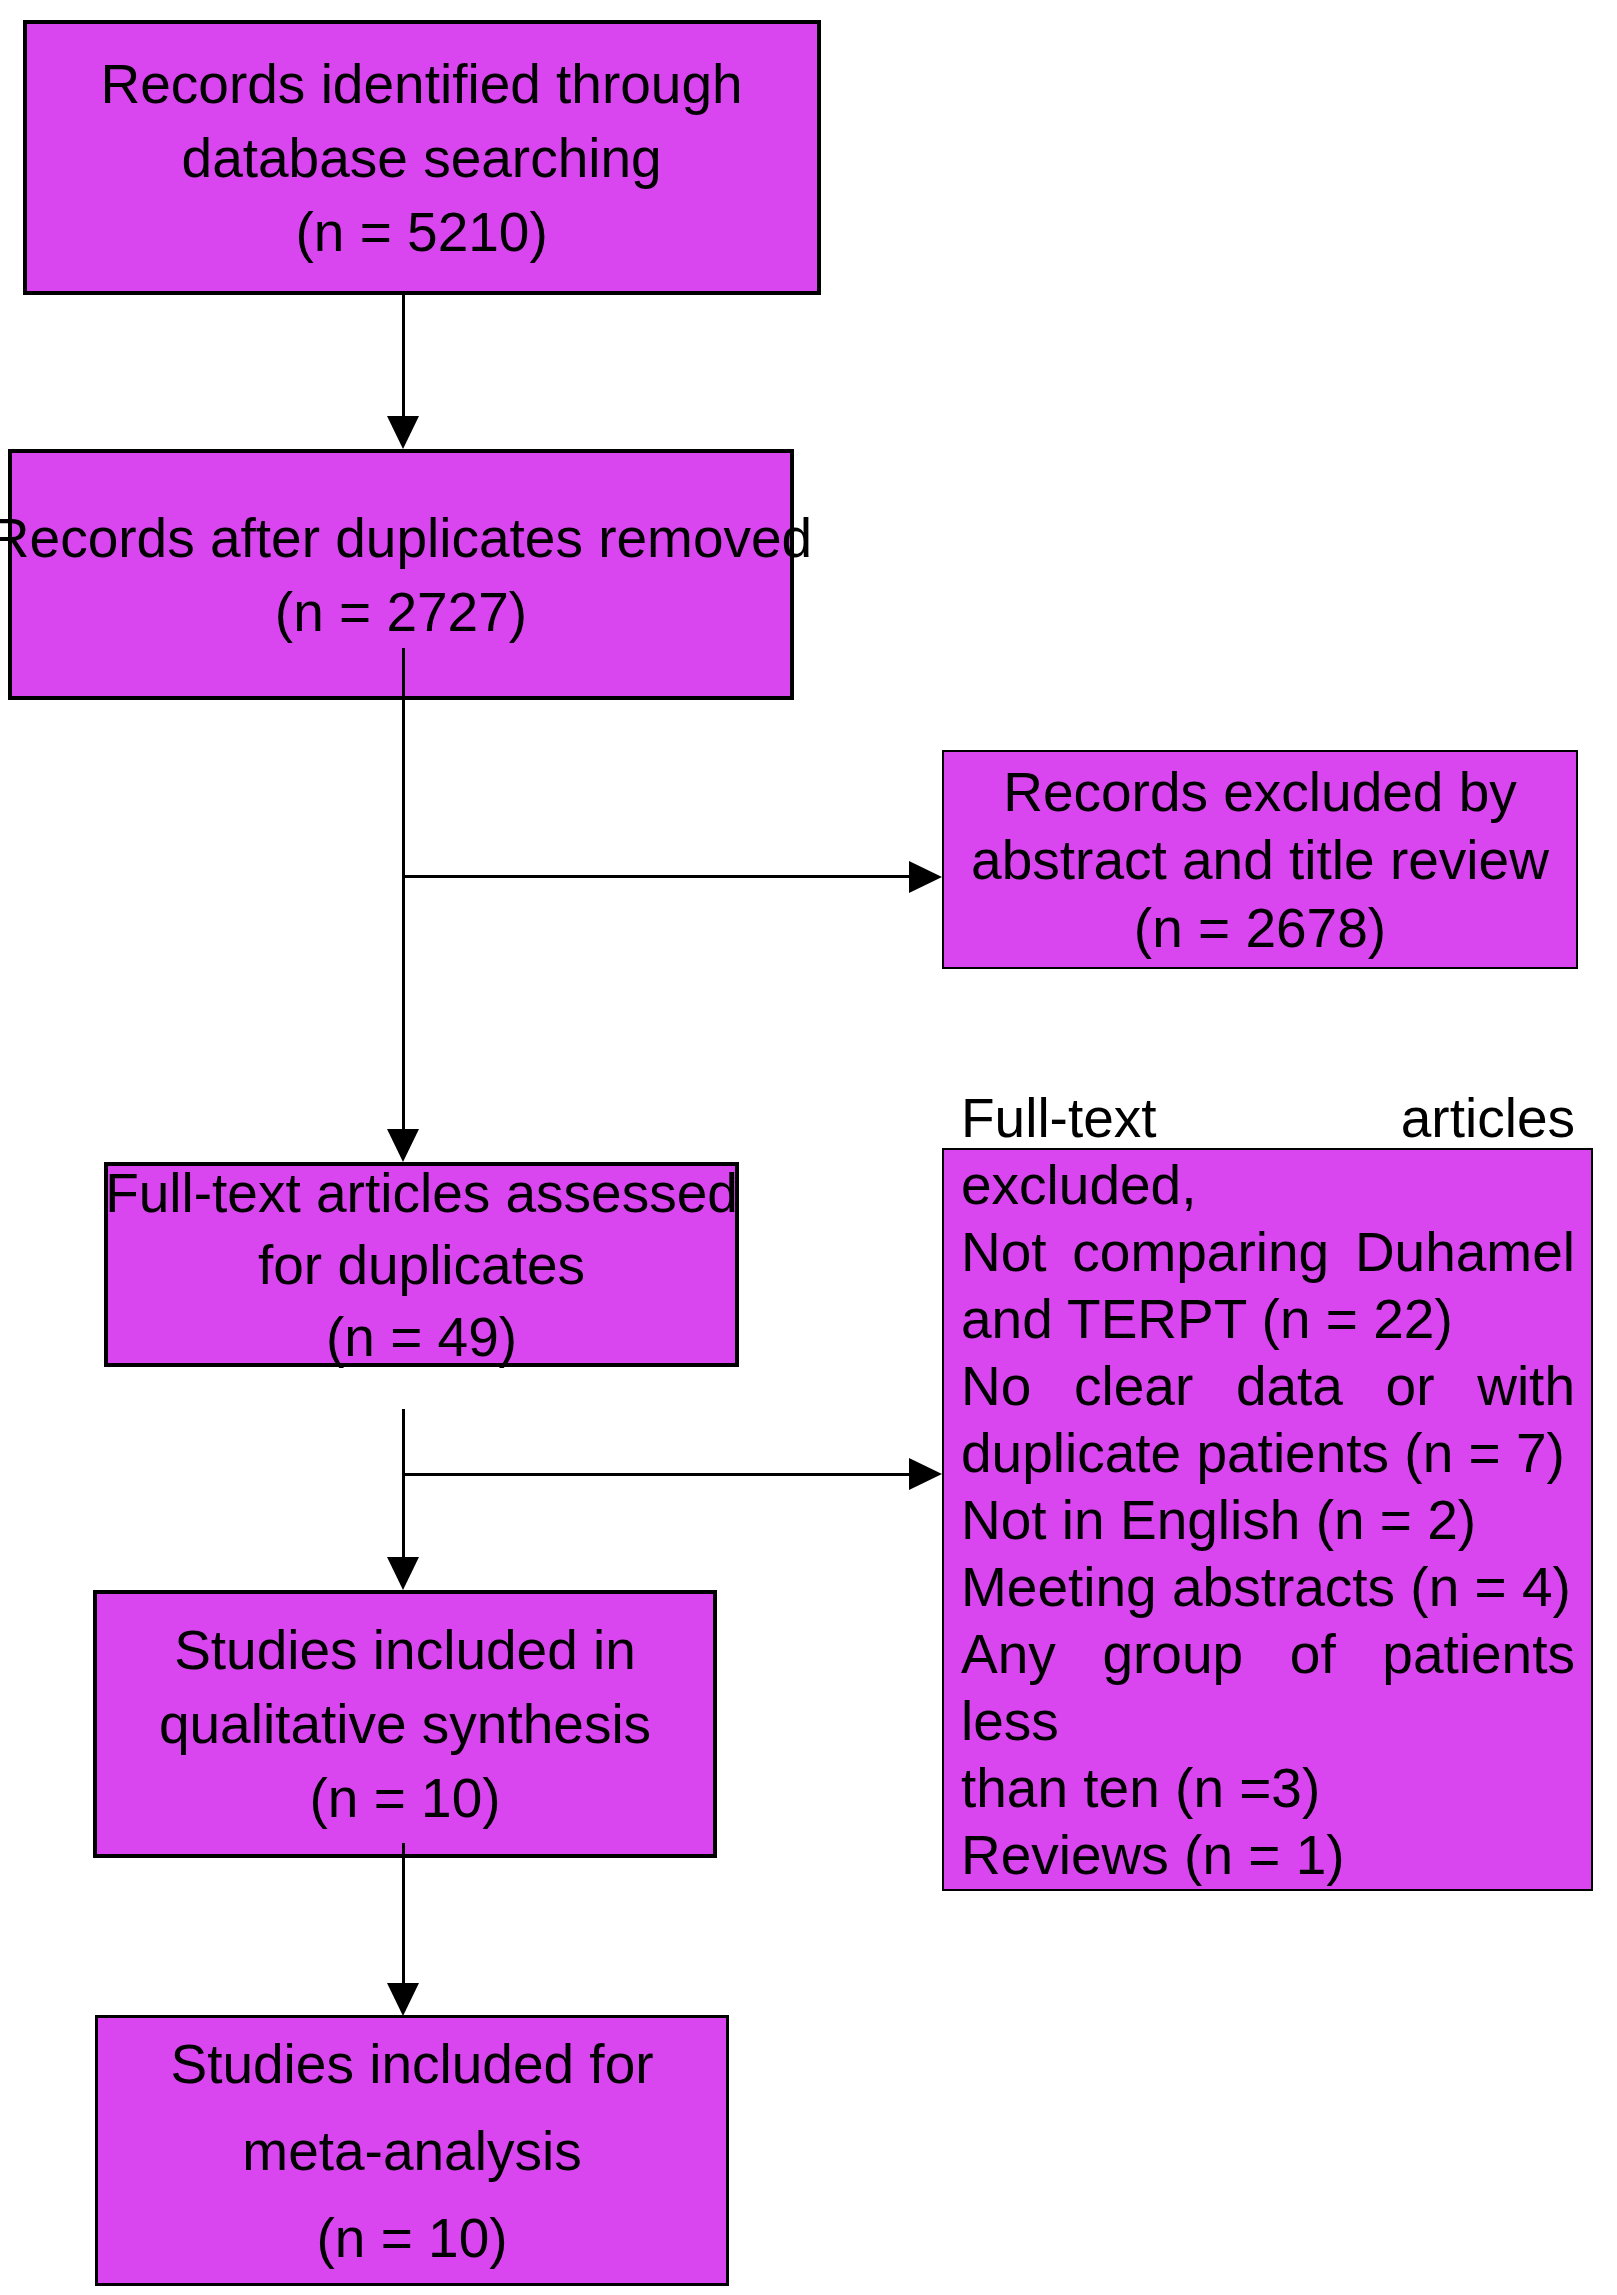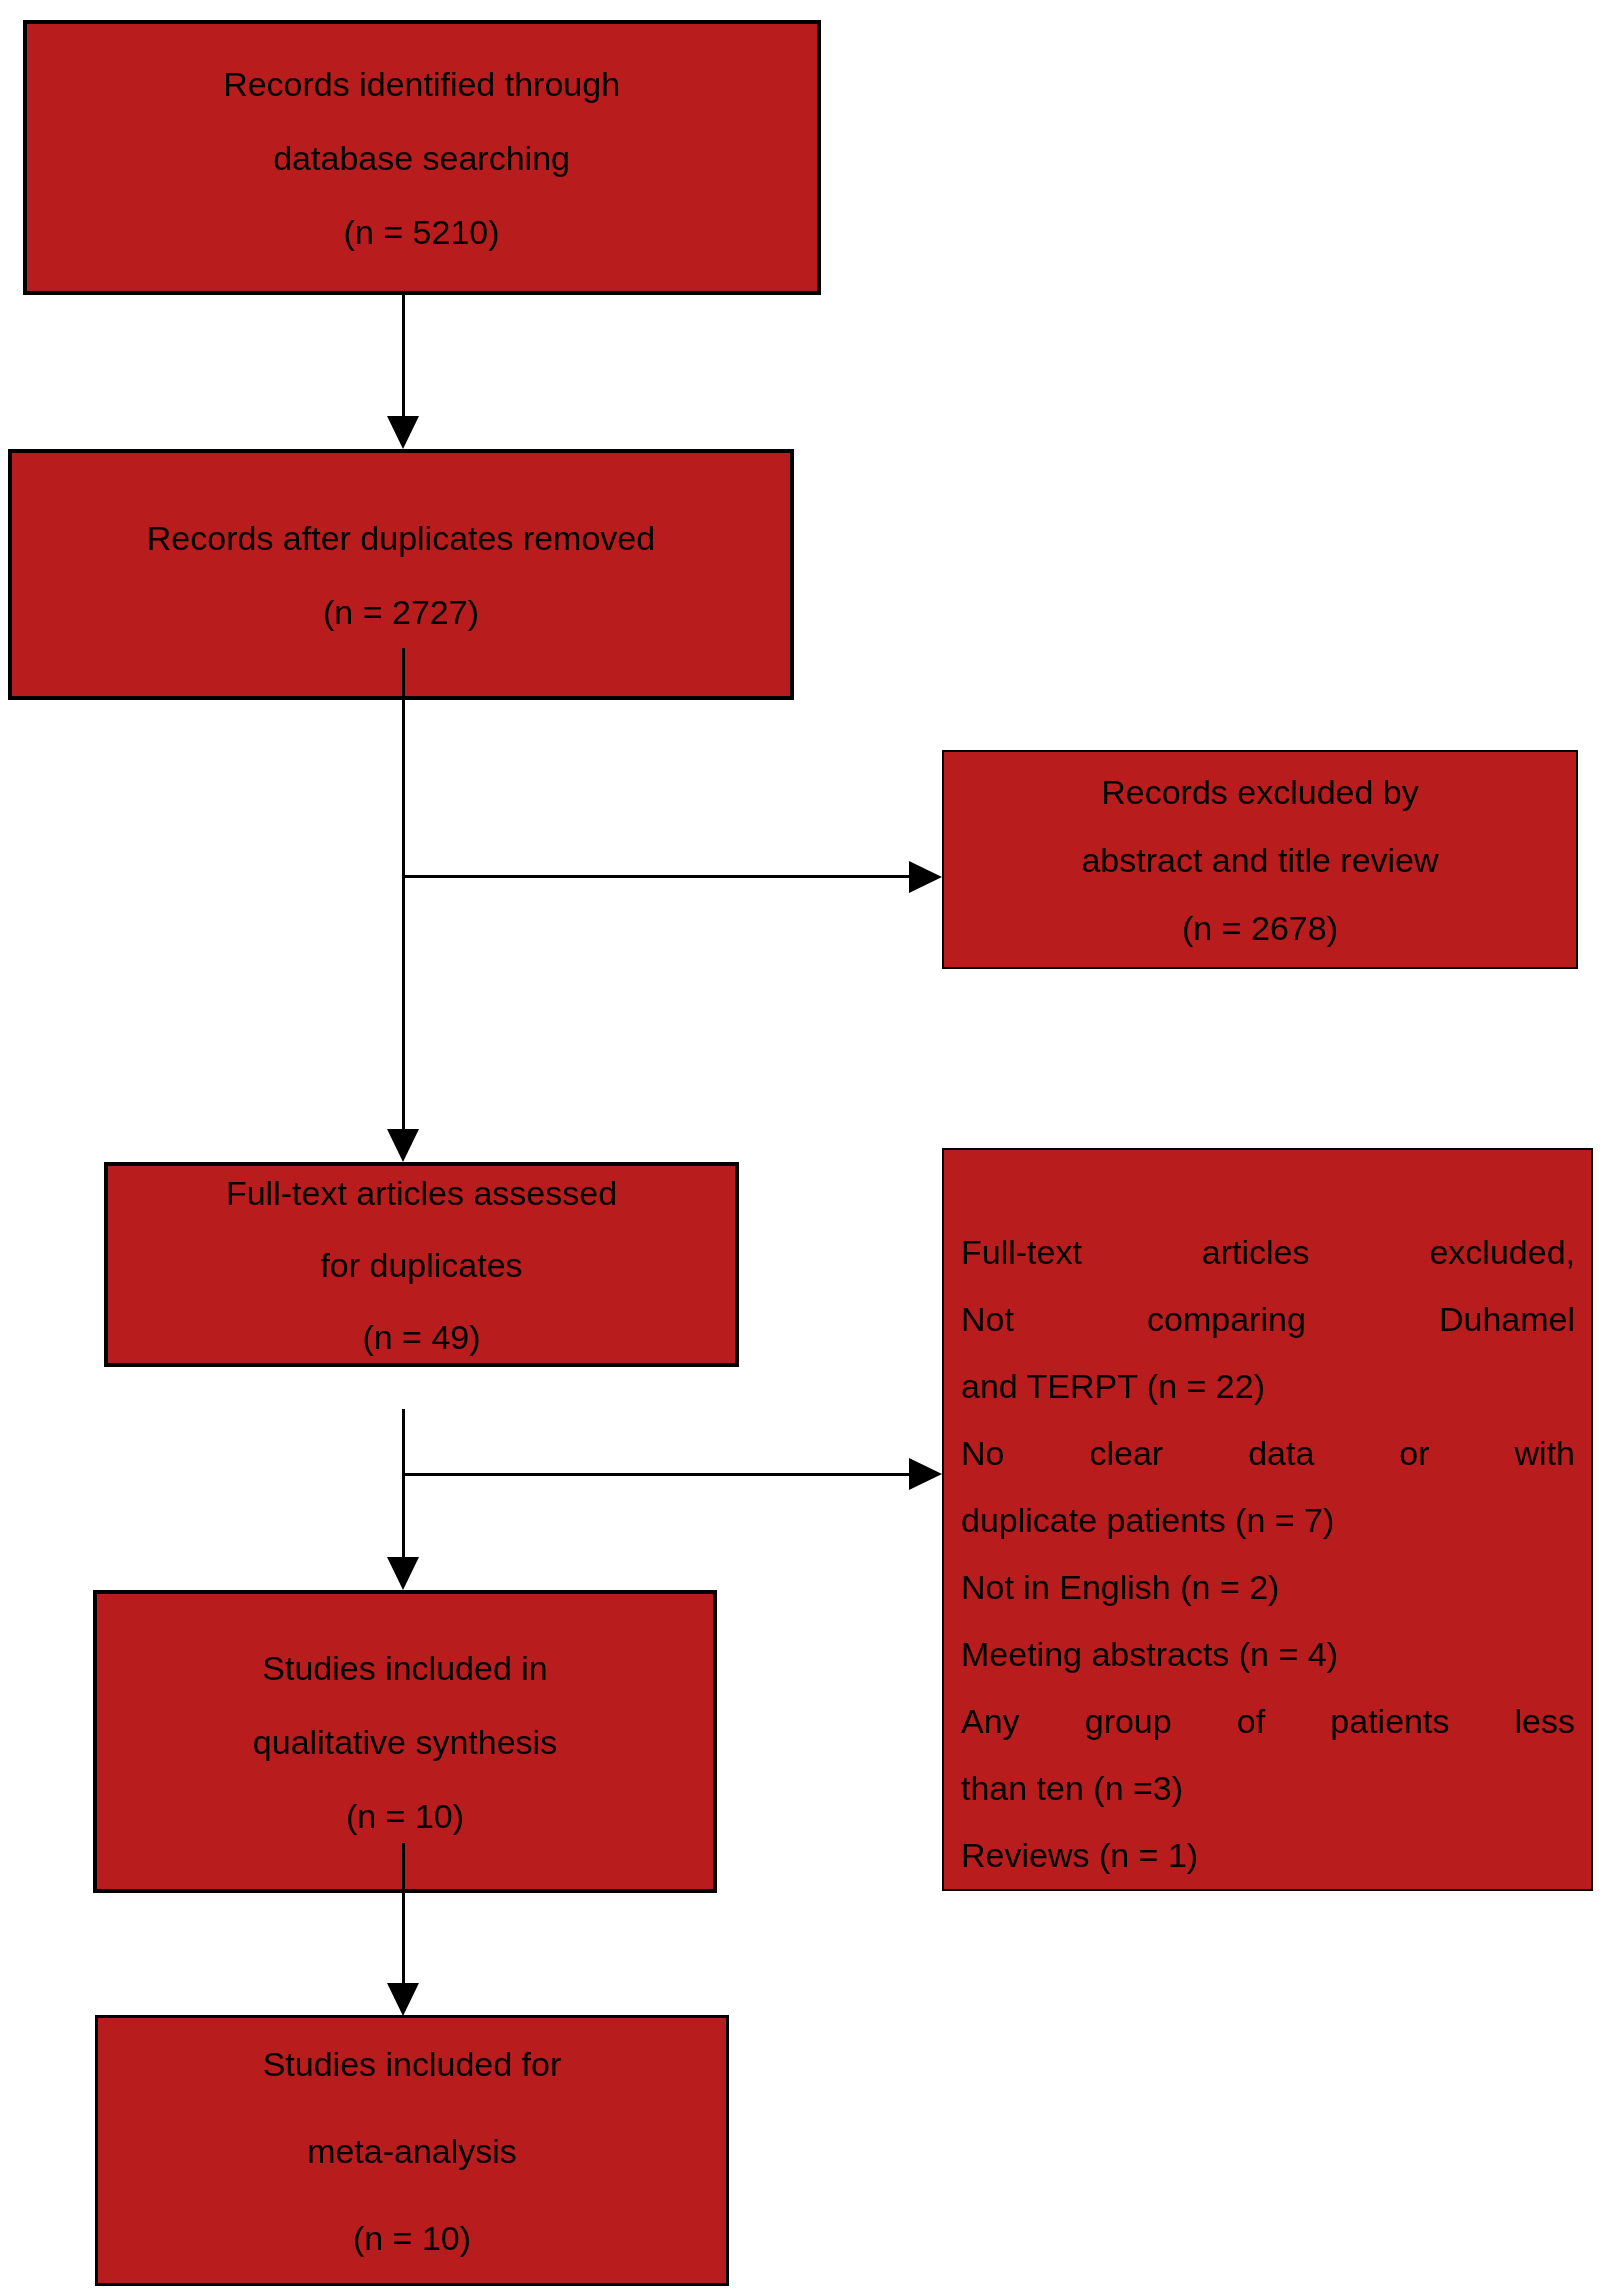--- a/index.html
+++ b/index.html
@@ -12,28 +12,28 @@
     width: 1618px;
     height: 2295px;
     background: #ffffff;
     font-family: "Liberation Sans", "DejaVu Sans", sans-serif;
     color: #000000;
     overflow: hidden;
   }
   .box {
     position: absolute;
     box-sizing: border-box;
-    background: #b91c1c;
+    background: #d946ef;
     border: 4px solid #000000;
     display: flex;
     flex-direction: column;
     justify-content: center;
     align-items: center;
     text-align: center;
-    font-size: 34px;
+    font-size: 55px;
     line-height: 74px;
     white-space: nowrap;
   }
   .box.thin { border-width: 2.8px; align-items: center; }
   .box.reasons {
     justify-content: flex-start;
     align-items: stretch;
     text-align: left;
     white-space: normal;
     padding: 3.4px 16px 0 17px;
@@ -67,21 +67,21 @@
     border-bottom: 16px solid transparent;
     border-left: 33px solid #000000;
   }
 
   
   #box-records-identified { left: 22.6px;   top: 20px;   width: 798px; height: 275px; }
   #box-duplicates-removed { left: 8px;   top: 449px;  width: 786px; height: 251px; }
   #box-records-excluded   { left: 942px; top: 750px; width: 636px; height: 219px; line-height: 68px; }
   #box-fulltext-assessed  { left: 104px;  top: 1162px; width: 635px; height: 205px; line-height: 72px; align-items: center; }
   #box-fulltext-excluded  { left: 942px; top: 1148px; width: 651px; height: 743px; justify-content: flex-end; }
-  #box-qualitative        { left: 93px;  top: 1590px; width: 624px; height: 303px; }
+  #box-qualitative        { left: 93px;  top: 1590px; width: 624px; height: 268px; }
   #box-meta-analysis      { left: 95px;  top: 2015px; width: 634px; height: 271px; border-width: 3.4px; gap: 13px; }
 
   
   #v1-line { left: 402px; top: 295px;  height: 123px; }
   #v1-head { left: 387px; top: 416px; }
   #v2-line { left: 402px; top: 648px; height: 482px; }
   #v2-head { left: 387px; top: 1129px; }
   #h1-line { left: 403px; top: 875px; width: 506px; }
   #h1-head { left: 909px; top: 861px; }
   #v3-line { left: 402px; top: 1409px; height: 150px; }

